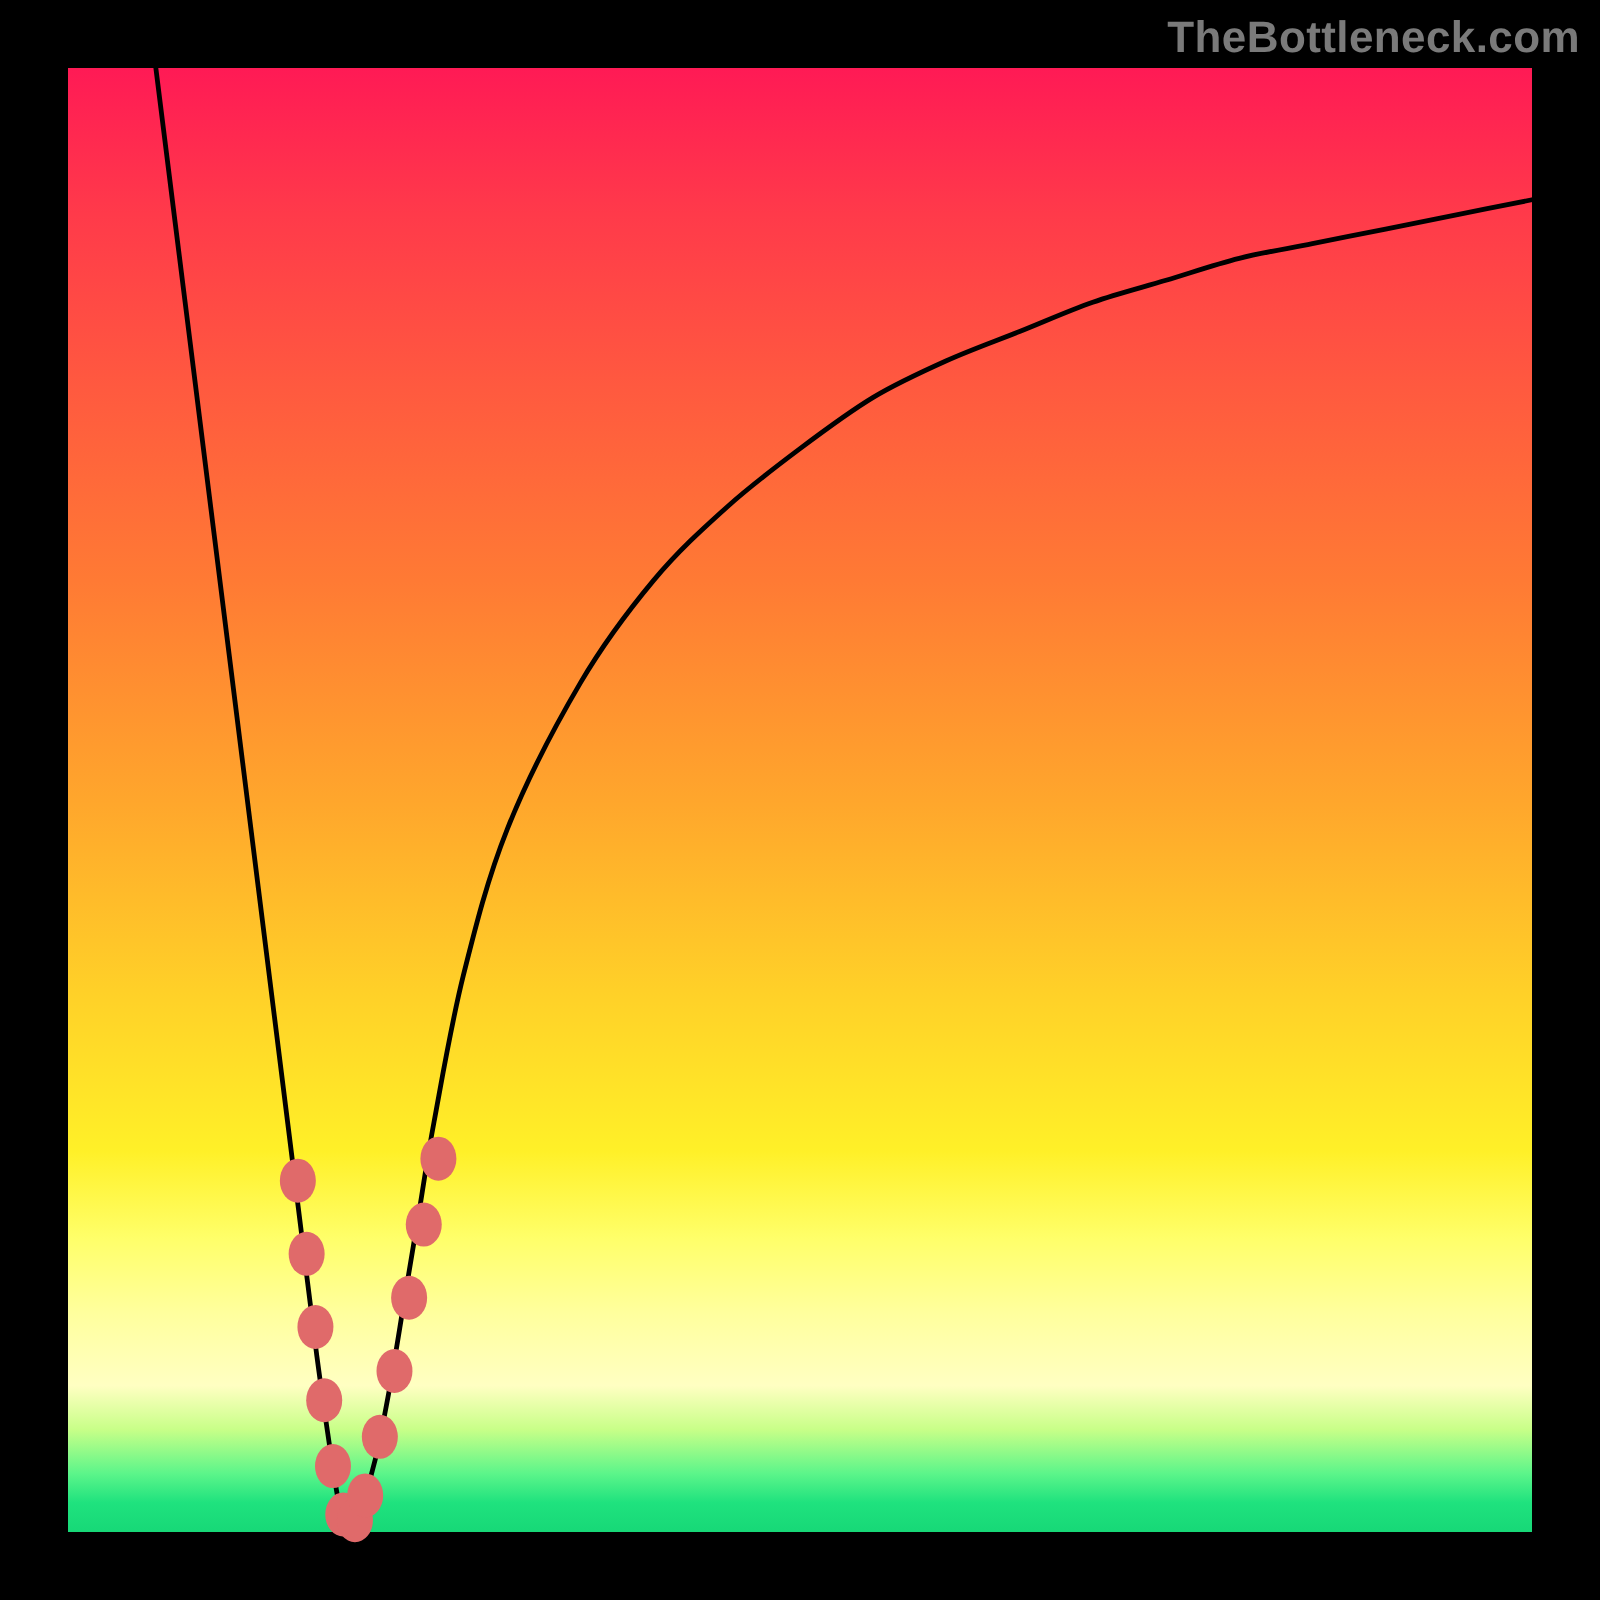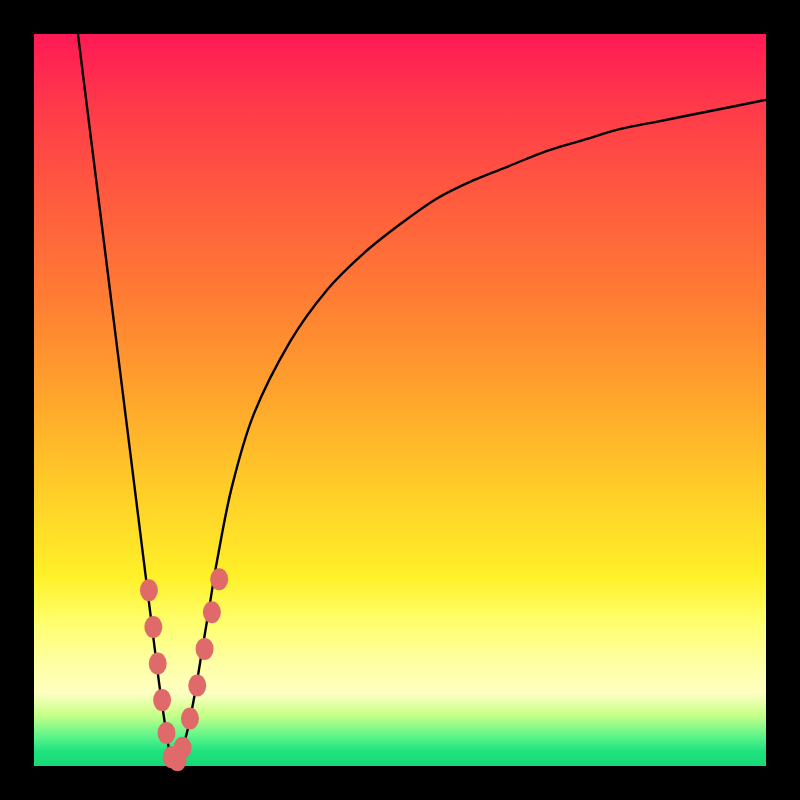--- a/index.html
+++ b/index.html
@@ -60,20 +60,21 @@
     top: 0;
     width: 732px;
     height: 732px;
     overflow: visible;
   }
 </style>
 </head>
 <body>
 
 <div class="frame">
+  <div class="watermark">TheBottleneck.com</div>
   <div class="plot">
     <svg class="curve" viewBox="0 0 732 732">
       <path id="curve-path" fill="none" stroke="#000000" stroke-width="2.4" stroke-linecap="round" stroke-linejoin="round" d="M 43.92 0.00 C 45.14 9.76 48.80 39.04 51.24 58.56 C 53.68 78.08 56.12 97.60 58.56 117.12 C 61.00 136.64 63.44 156.16 65.88 175.68 C 68.32 195.20 70.76 214.72 73.20 234.24 C 75.64 253.76 78.08 273.28 80.52 292.80 C 82.96 312.32 85.40 331.84 87.84 351.36 C 90.28 370.88 92.72 390.40 95.16 409.92 C 97.60 429.44 100.04 448.96 102.48 468.48 C 104.92 488.00 107.36 507.52 109.80 527.04 C 112.24 546.56 114.68 566.08 117.12 585.60 C 119.56 605.12 122.00 625.86 124.44 644.16 C 126.88 662.46 129.93 683.20 131.76 695.40 C 133.59 707.60 134.20 711.87 135.42 717.36 C 136.64 722.85 137.86 726.51 139.08 728.34 C 140.30 730.17 141.52 729.56 142.74 728.34 C 143.96 727.12 144.57 726.51 146.40 721.02 C 148.23 715.53 151.28 705.77 153.72 695.40 C 156.16 685.03 158.60 672.22 161.04 658.80 C 163.48 645.38 165.92 629.52 168.36 614.88 C 170.80 600.24 173.24 585.60 175.68 570.96 C 178.12 556.32 179.34 546.56 183.00 527.04 C 186.66 507.52 191.54 478.24 197.64 453.84 C 203.74 429.44 209.84 405.04 219.60 380.64 C 229.36 356.24 244.00 328.18 256.20 307.44 C 268.40 286.70 280.60 270.84 292.80 256.20 C 305.00 241.56 317.20 230.58 329.40 219.60 C 341.60 208.62 353.80 199.47 366.00 190.32 C 378.20 181.17 390.40 172.02 402.60 164.70 C 414.80 157.38 427.00 151.89 439.20 146.40 C 451.40 140.91 463.60 136.64 475.80 131.76 C 488.00 126.88 500.20 121.39 512.40 117.12 C 524.60 112.85 536.80 109.80 549.00 106.14 C 561.20 102.48 573.40 98.21 585.60 95.16 C 597.80 92.11 610.00 90.28 622.20 87.84 C 634.40 85.40 646.60 82.96 658.80 80.52 C 671.00 78.08 683.20 75.64 695.40 73.20 C 707.60 70.76 725.90 67.10 732.00 65.88"></path>
       <g id="markers">
           <ellipse cx="114.92" cy="556.32" rx="9" ry="11" fill="#e06a6a" stroke="#c94f4f" stroke-width="0"></ellipse>
           <ellipse cx="119.32" cy="592.92" rx="9" ry="11" fill="#e06a6a" stroke="#c94f4f" stroke-width="0"></ellipse>
           <ellipse cx="123.71" cy="629.52" rx="9" ry="11" fill="#e06a6a" stroke="#c94f4f" stroke-width="0"></ellipse>
           <ellipse cx="128.10" cy="666.12" rx="9" ry="11" fill="#e06a6a" stroke="#c94f4f" stroke-width="0"></ellipse>
           <ellipse cx="132.49" cy="699.06" rx="9" ry="11" fill="#e06a6a" stroke="#c94f4f" stroke-width="0"></ellipse>
           <ellipse cx="137.62" cy="723.22" rx="9" ry="11" fill="#e06a6a" stroke="#c94f4f" stroke-width="0"></ellipse>

